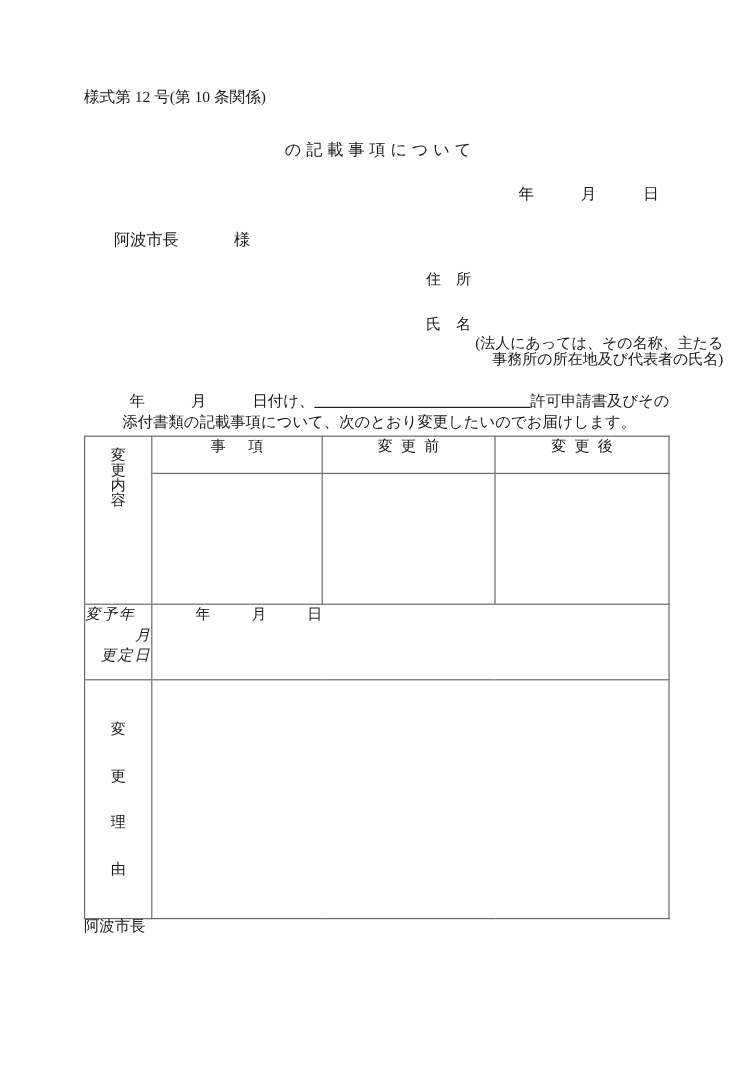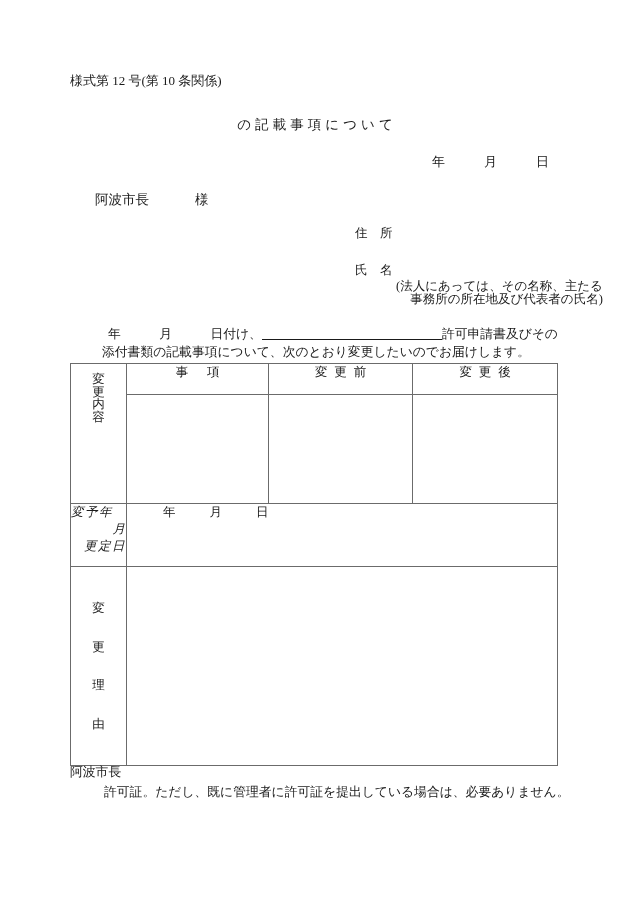--- a/index.html
+++ b/index.html
@@ -241,15 +241,14 @@
           <span>理</span>
           <span>由</span>
         </div>
       </td>
       <td colspan="3"></td>
     </tr>
   </tbody>
     </table>
 
   <div class="t attach-title">阿波市長</div>
-  <div class="t attach-text"><span class="indent"></span><span>許可証。ただし、既に管理者に許可証を提出している場合は、必要ありません。</span></div>
 
 </div>
 
 </body></html>

